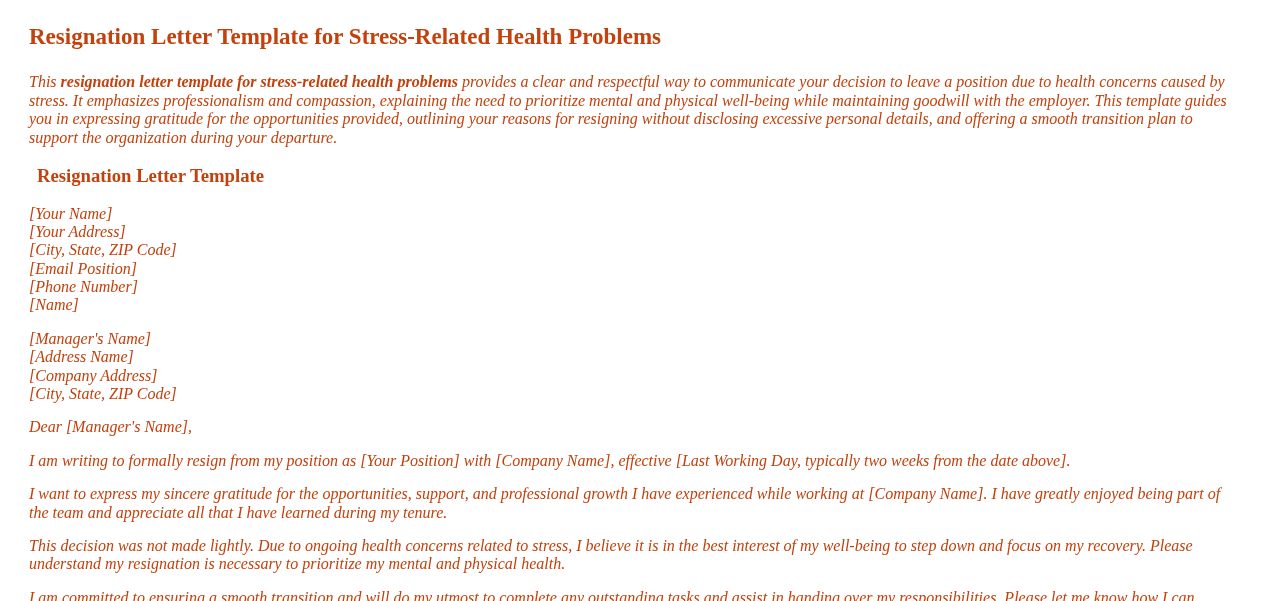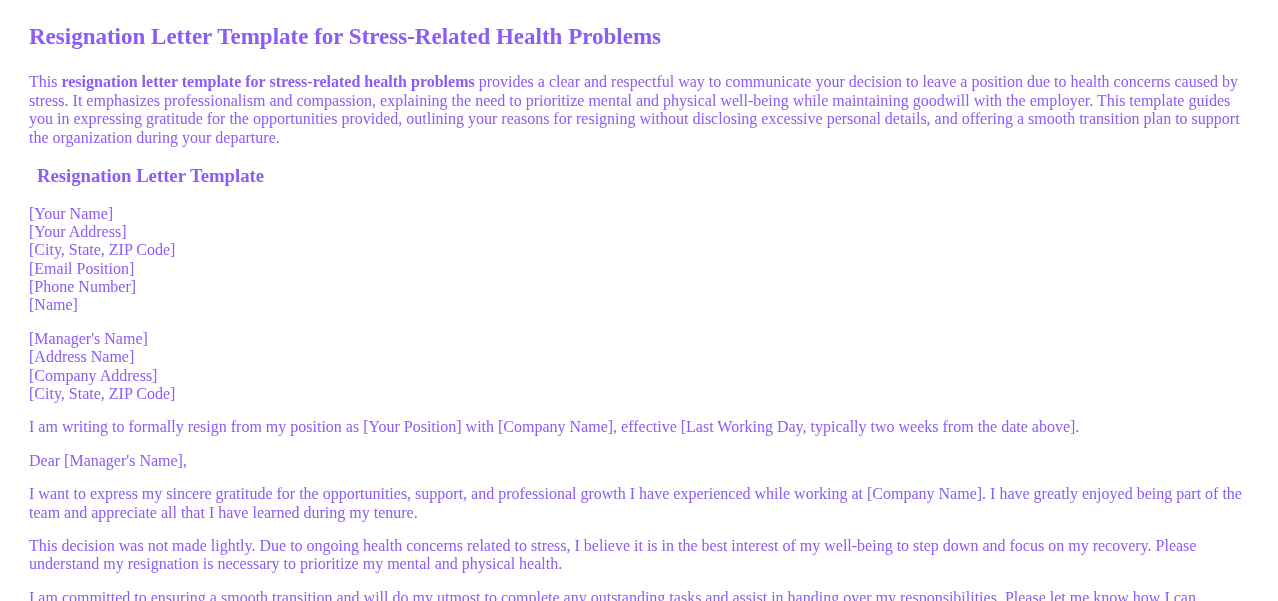--- a/index.html
+++ b/index.html
@@ -6,61 +6,62 @@
     margin: 0;
     padding: 0;
     background: #ffffff;
   }
   .page {
     width: 1278px;
     height: 601px;
     box-sizing: border-box;
     overflow: hidden;
     background: #ffffff;
-    color: #8b5cf6;
+    color: #c2410c;
     padding: 24px 36px 0 29px;
     font-family: "Liberation Serif", "DejaVu Serif", serif;
     font-size: 16px;
     line-height: 1.15;
   }
   h1.doc-title {
     font-size: 23px;
     font-weight: bold;
     line-height: 1.15;
     margin: 0 0 23px 0;
   }
   h2.section-heading {
     font-size: 18.7px;
     font-weight: bold;
     line-height: 1.15;
     margin: 18px 8px;
   }
   p {
     margin: 15px 0;
+    font-style: italic;
   }
   strong { font-weight: bold; }
 </style>
 </head>
 <body>
 
 <main class="page">
 
   <h1 class="doc-title">Resignation Letter Template for Stress-Related Health Problems</h1>
 
   <p><span>This </span><strong>resignation letter template for stress-related health problems</strong><span> provides a clear and respectful way to communicate your decision to leave a position due to health concerns caused by stress. It emphasizes professionalism and compassion, explaining the need to prioritize mental and physical well-being while maintaining goodwill with the employer. This template guides you in expressing gratitude for the opportunities provided, outlining your reasons for resigning without disclosing excessive personal details, and offering a smooth transition plan to support the organization during your departure.</span></p>
 
   <h2 class="section-heading">Resignation Letter Template</h2>
 
   <p><span>[Your Name]</span><br><span>[Your Address]</span><br><span>[City, State, ZIP Code]</span><br><span>[Email Position]</span><br><span>[Phone Number]</span><br><span>[Name]</span></p>
 
   <p><span>[Manager's Name]</span><br><span>[Address Name]</span><br><span>[Company Address]</span><br><span>[City, State, ZIP Code]</span></p>
 
+  <p>Dear [Manager's Name],</p>
+
   <p>I am writing to formally resign from my position as [Your Position] with [Company Name], effective [Last Working Day, typically two weeks from the date above].</p>
-
-  <p>Dear [Manager's Name],</p>
 
   <p>I want to express my sincere gratitude for the opportunities, support, and professional growth I have experienced while working at [Company Name]. I have greatly enjoyed being part of the team and appreciate all that I have learned during my tenure.</p>
 
   <p>This decision was not made lightly. Due to ongoing health concerns related to stress, I believe it is in the best interest of my well-being to step down and focus on my recovery. Please understand my resignation is necessary to prioritize my mental and physical health.</p>
 
   <p>I am committed to ensuring a smooth transition and will do my utmost to complete any outstanding tasks and assist in handing over my responsibilities. Please let me know how I can support</p>
 
 </main>
 
 </body></html>

